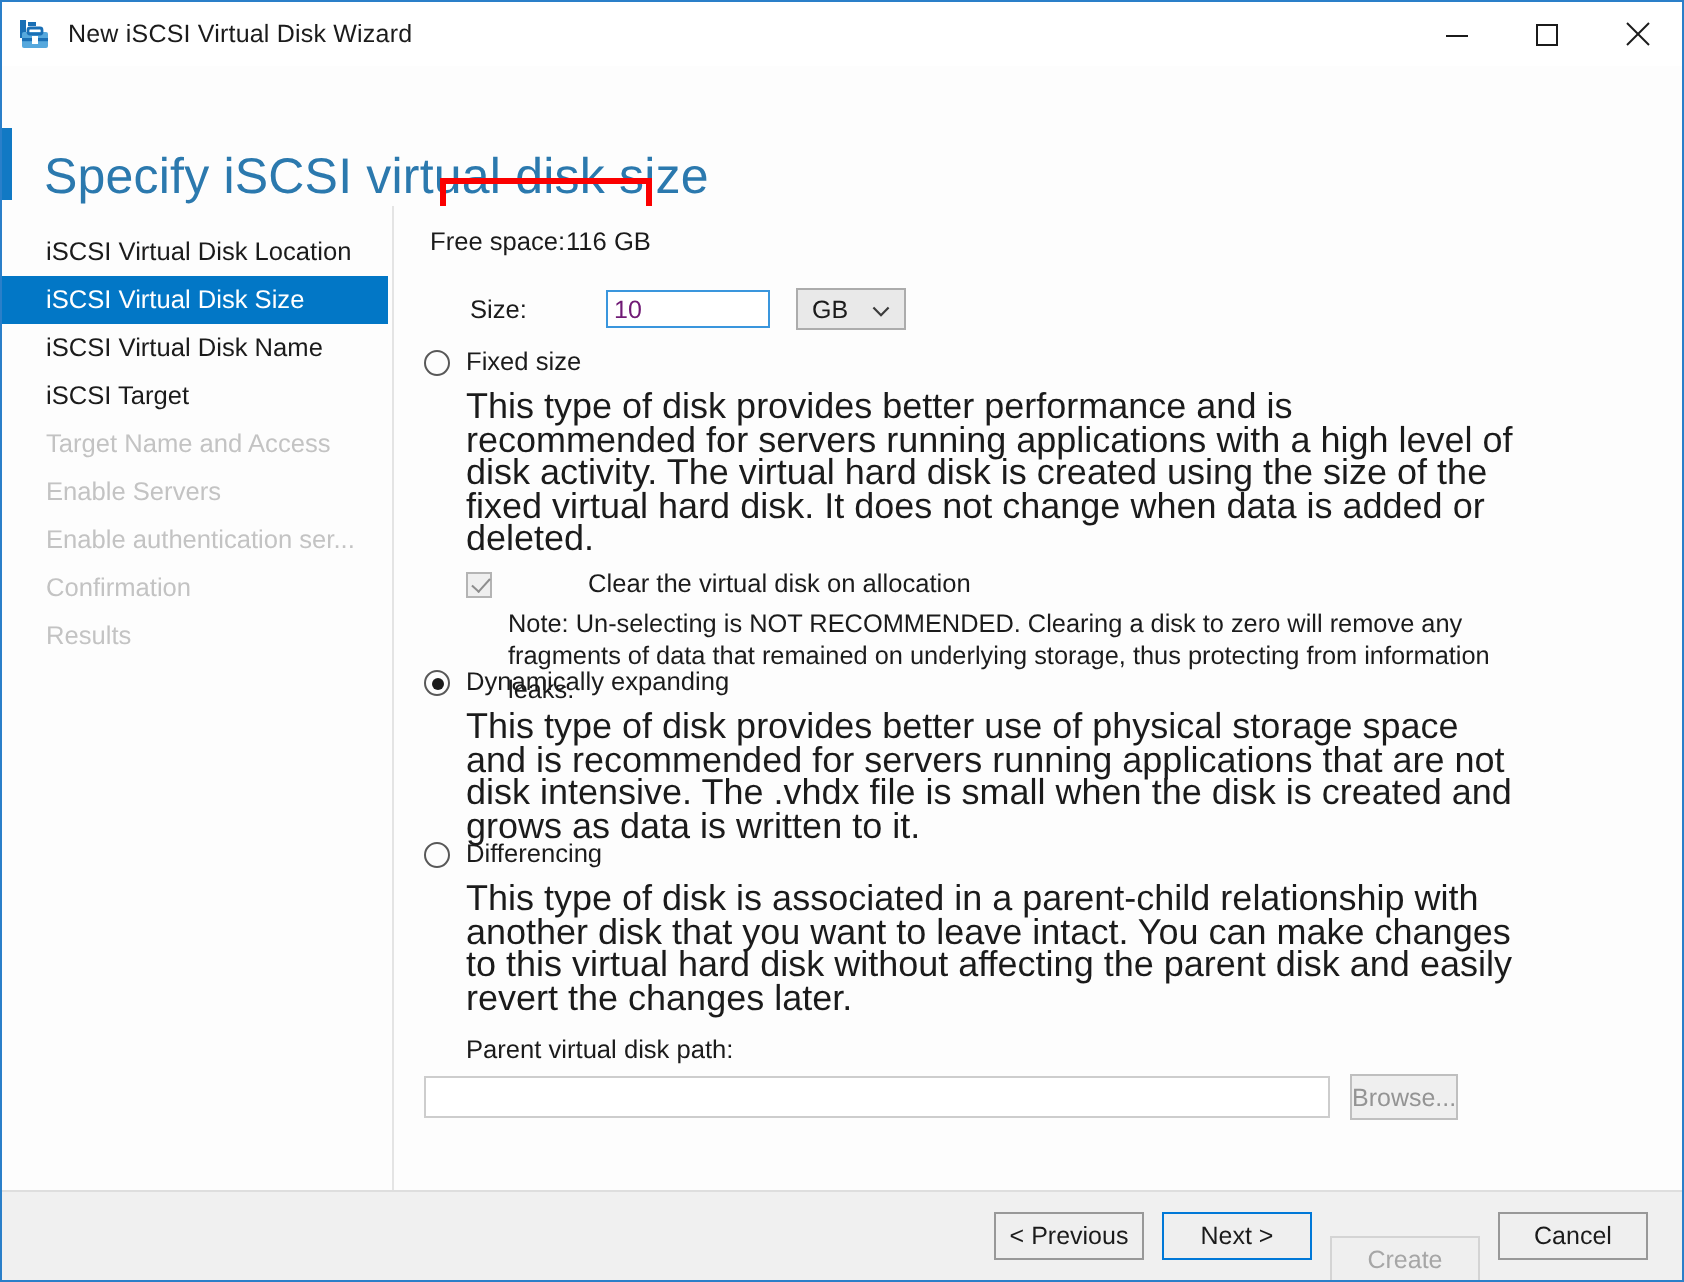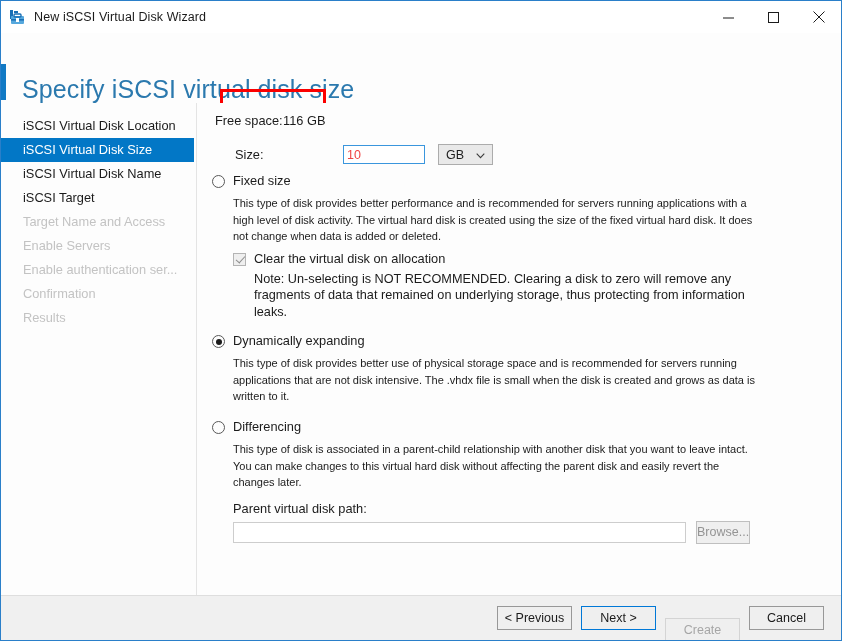--- a/index.html
+++ b/index.html
@@ -162,24 +162,23 @@
   }
   .row-size .lbl { width: 68px; flex: 0 0 auto; margin-left: 20px; }
   #size-input {
     width: 82px;
     height: 19px;
     box-sizing: border-box;
     border: 1px solid #3a96dd;
     background: #ffffff;
     font-family: "Liberation Sans", sans-serif;
     font-size: 12.5px;
-    color: #ef4444;
+    color: #701a75;
     padding: 0 3px;
     outline: none;
-    margin-left: 40px;
   }
   #size-unit {
     margin-left: 13px;
     width: 55px;
     height: 21px;
     box-sizing: border-box;
     border: 1px solid #acacac;
     background: #e9e9e9;
     display: flex;
     align-items: center;
@@ -220,32 +219,33 @@
     position: absolute;
     left: 50%; top: 50%;
     transform: translate(-50%,-50%);
     width: 6px; height: 6px;
     border-radius: 50%;
     background: #1b1b1b;
   }
   .opt-desc {
     margin-left: 21px;
     margin-top: 7px;
-    font-size: 11px;
+    font-size: 18px;
     line-height: 16.5px;
     color: #1b1b1b;
   }
 
   .checkbox-row {
     display: flex;
     align-items: center;
     margin-left: 21px;
     margin-top: 6px;
     font-size: 12.8px;
     color: #1b1b1b;
+    gap: 40px;
   }
   .checkbox {
     width: 13px;
     height: 13px;
     box-sizing: border-box;
     border: 1px solid #b4b4b4;
     background: #efefef;
     margin-right: 8px;
     margin-top: 2px;
     flex: 0 0 auto;
@@ -270,21 +270,20 @@
     color: #1b1b1b;
   }
 
   .parent-label {
     margin-left: 21px;
     margin-top: 10px;
     font-size: 12.8px;
     color: #1b1b1b;
   }
   .parent-row {
-    margin-left: 21px;
     margin-top: 5px;
     display: flex;
     align-items: center;
   }
   #parent-path-input {
     width: 453px;
     height: 21px;
     box-sizing: border-box;
     border: 1px solid #cdcdcd;
     background: #ffffff;

